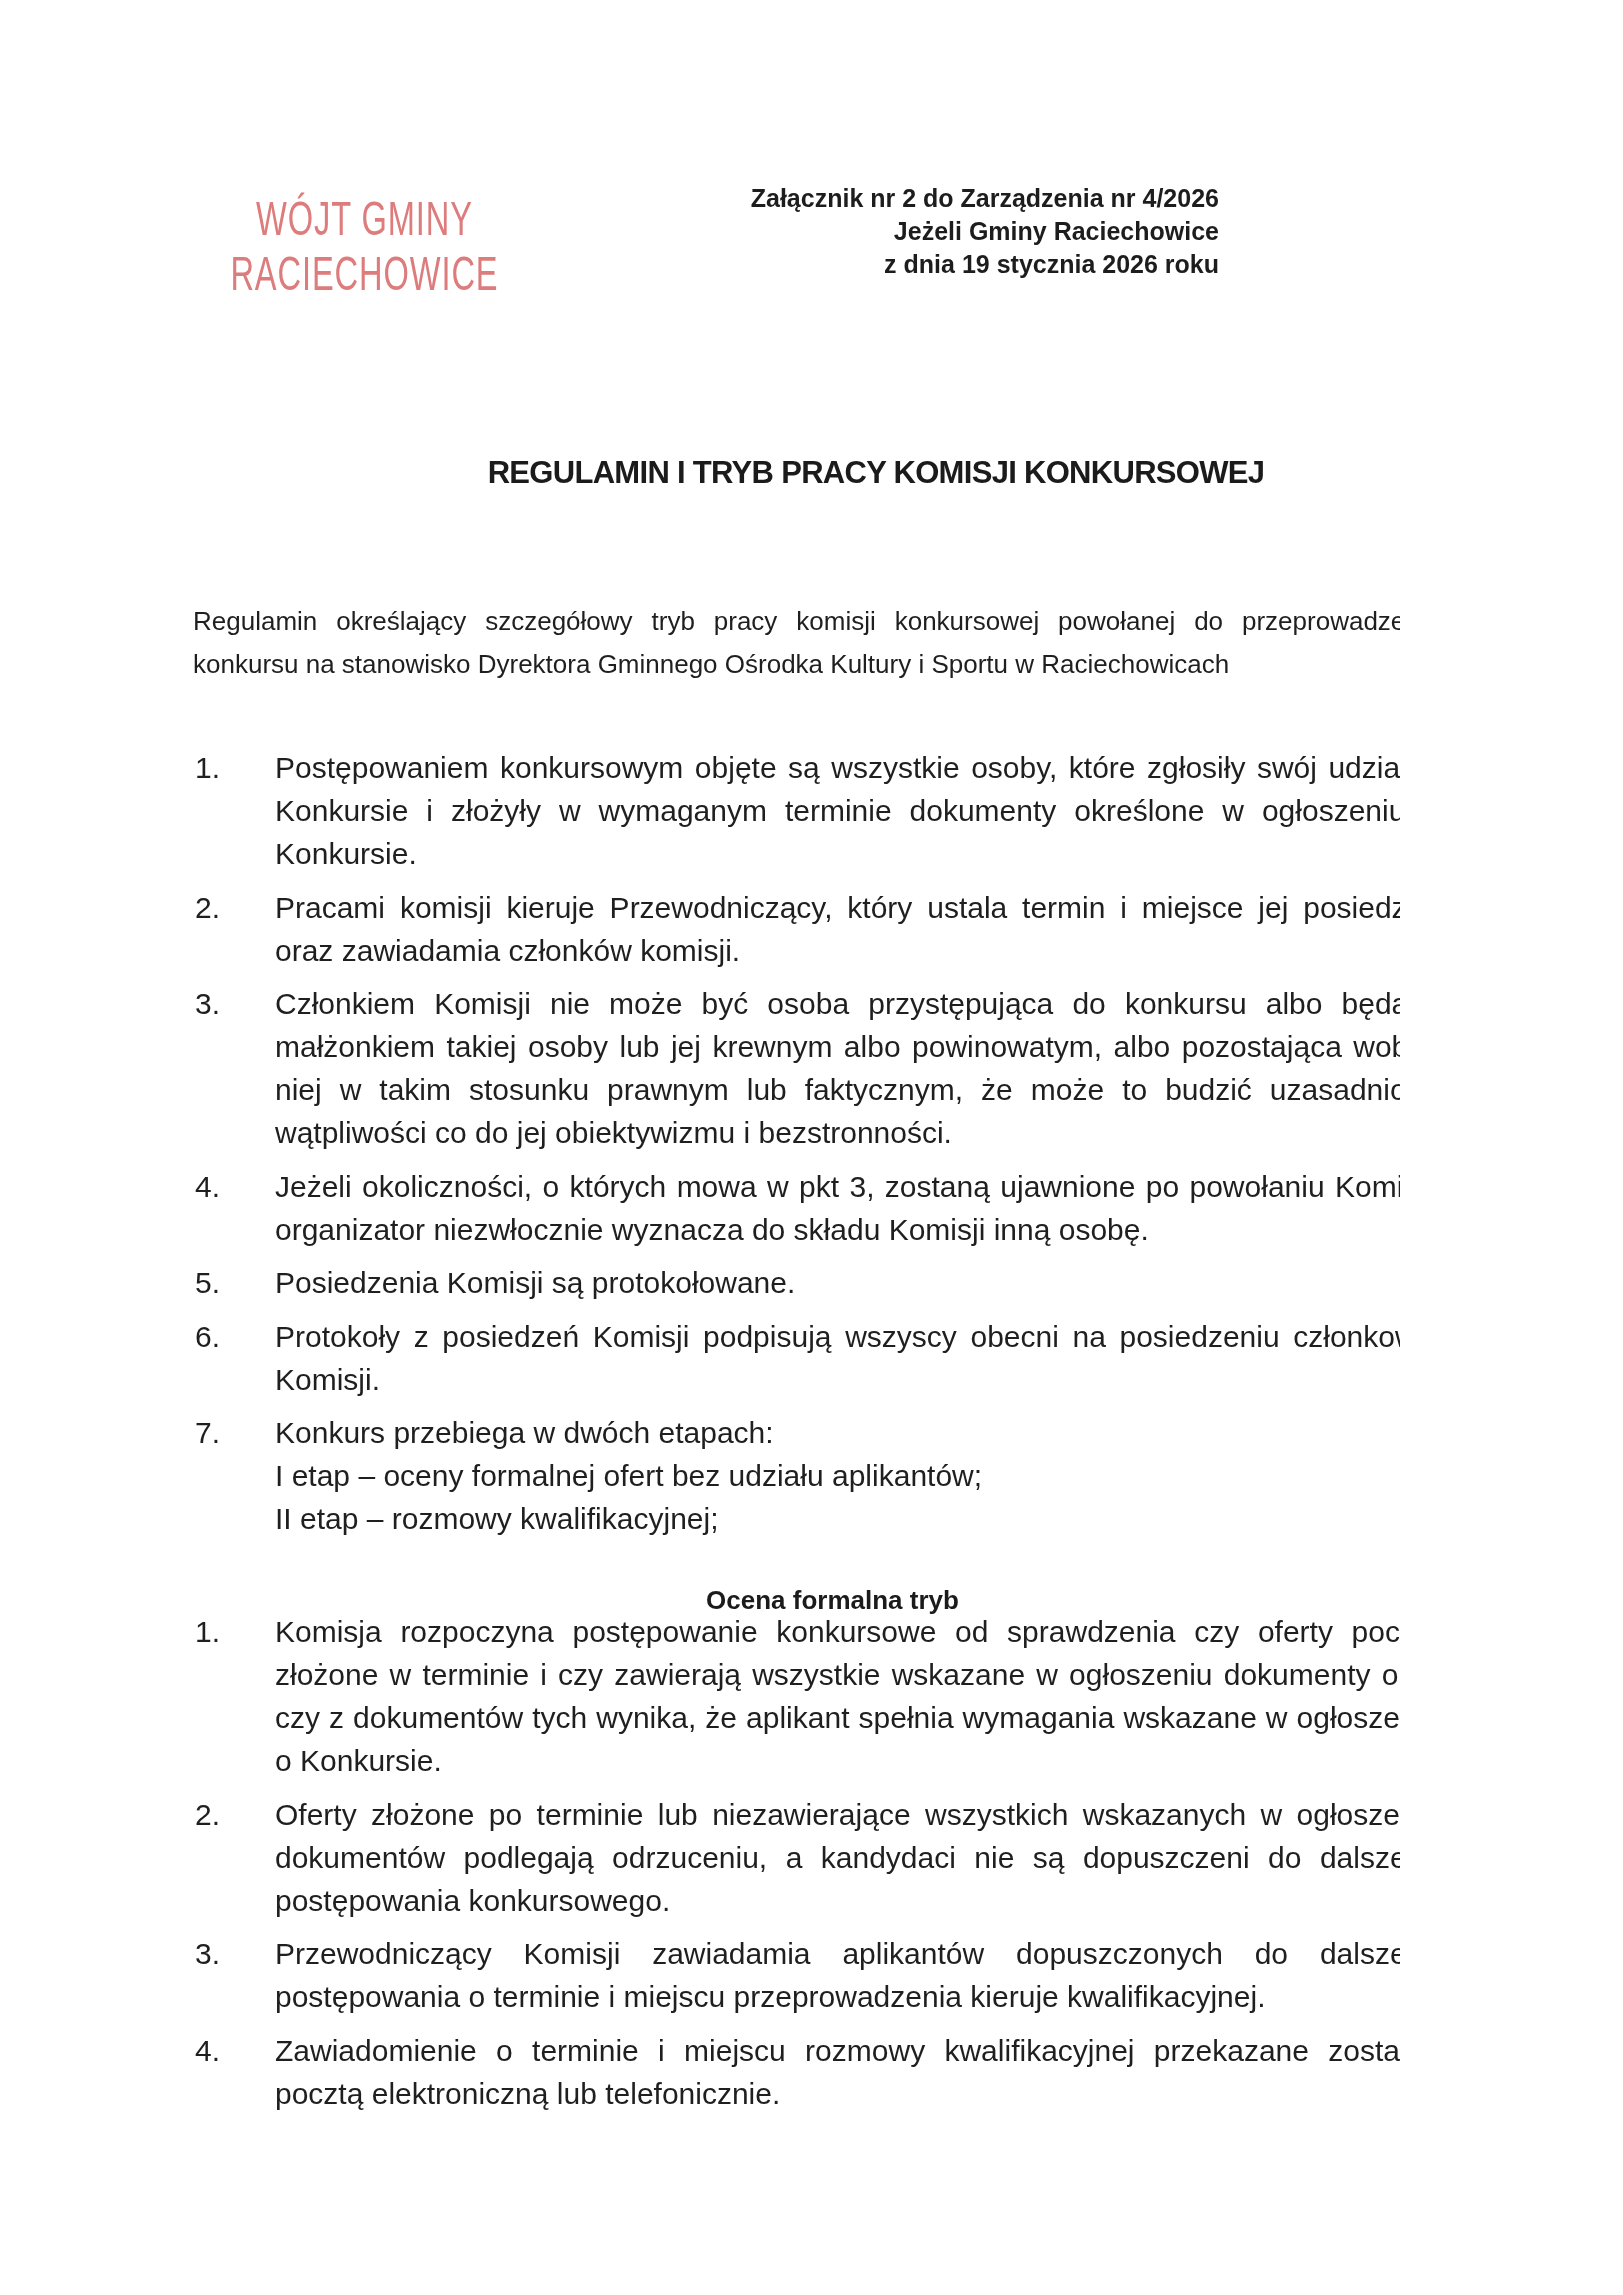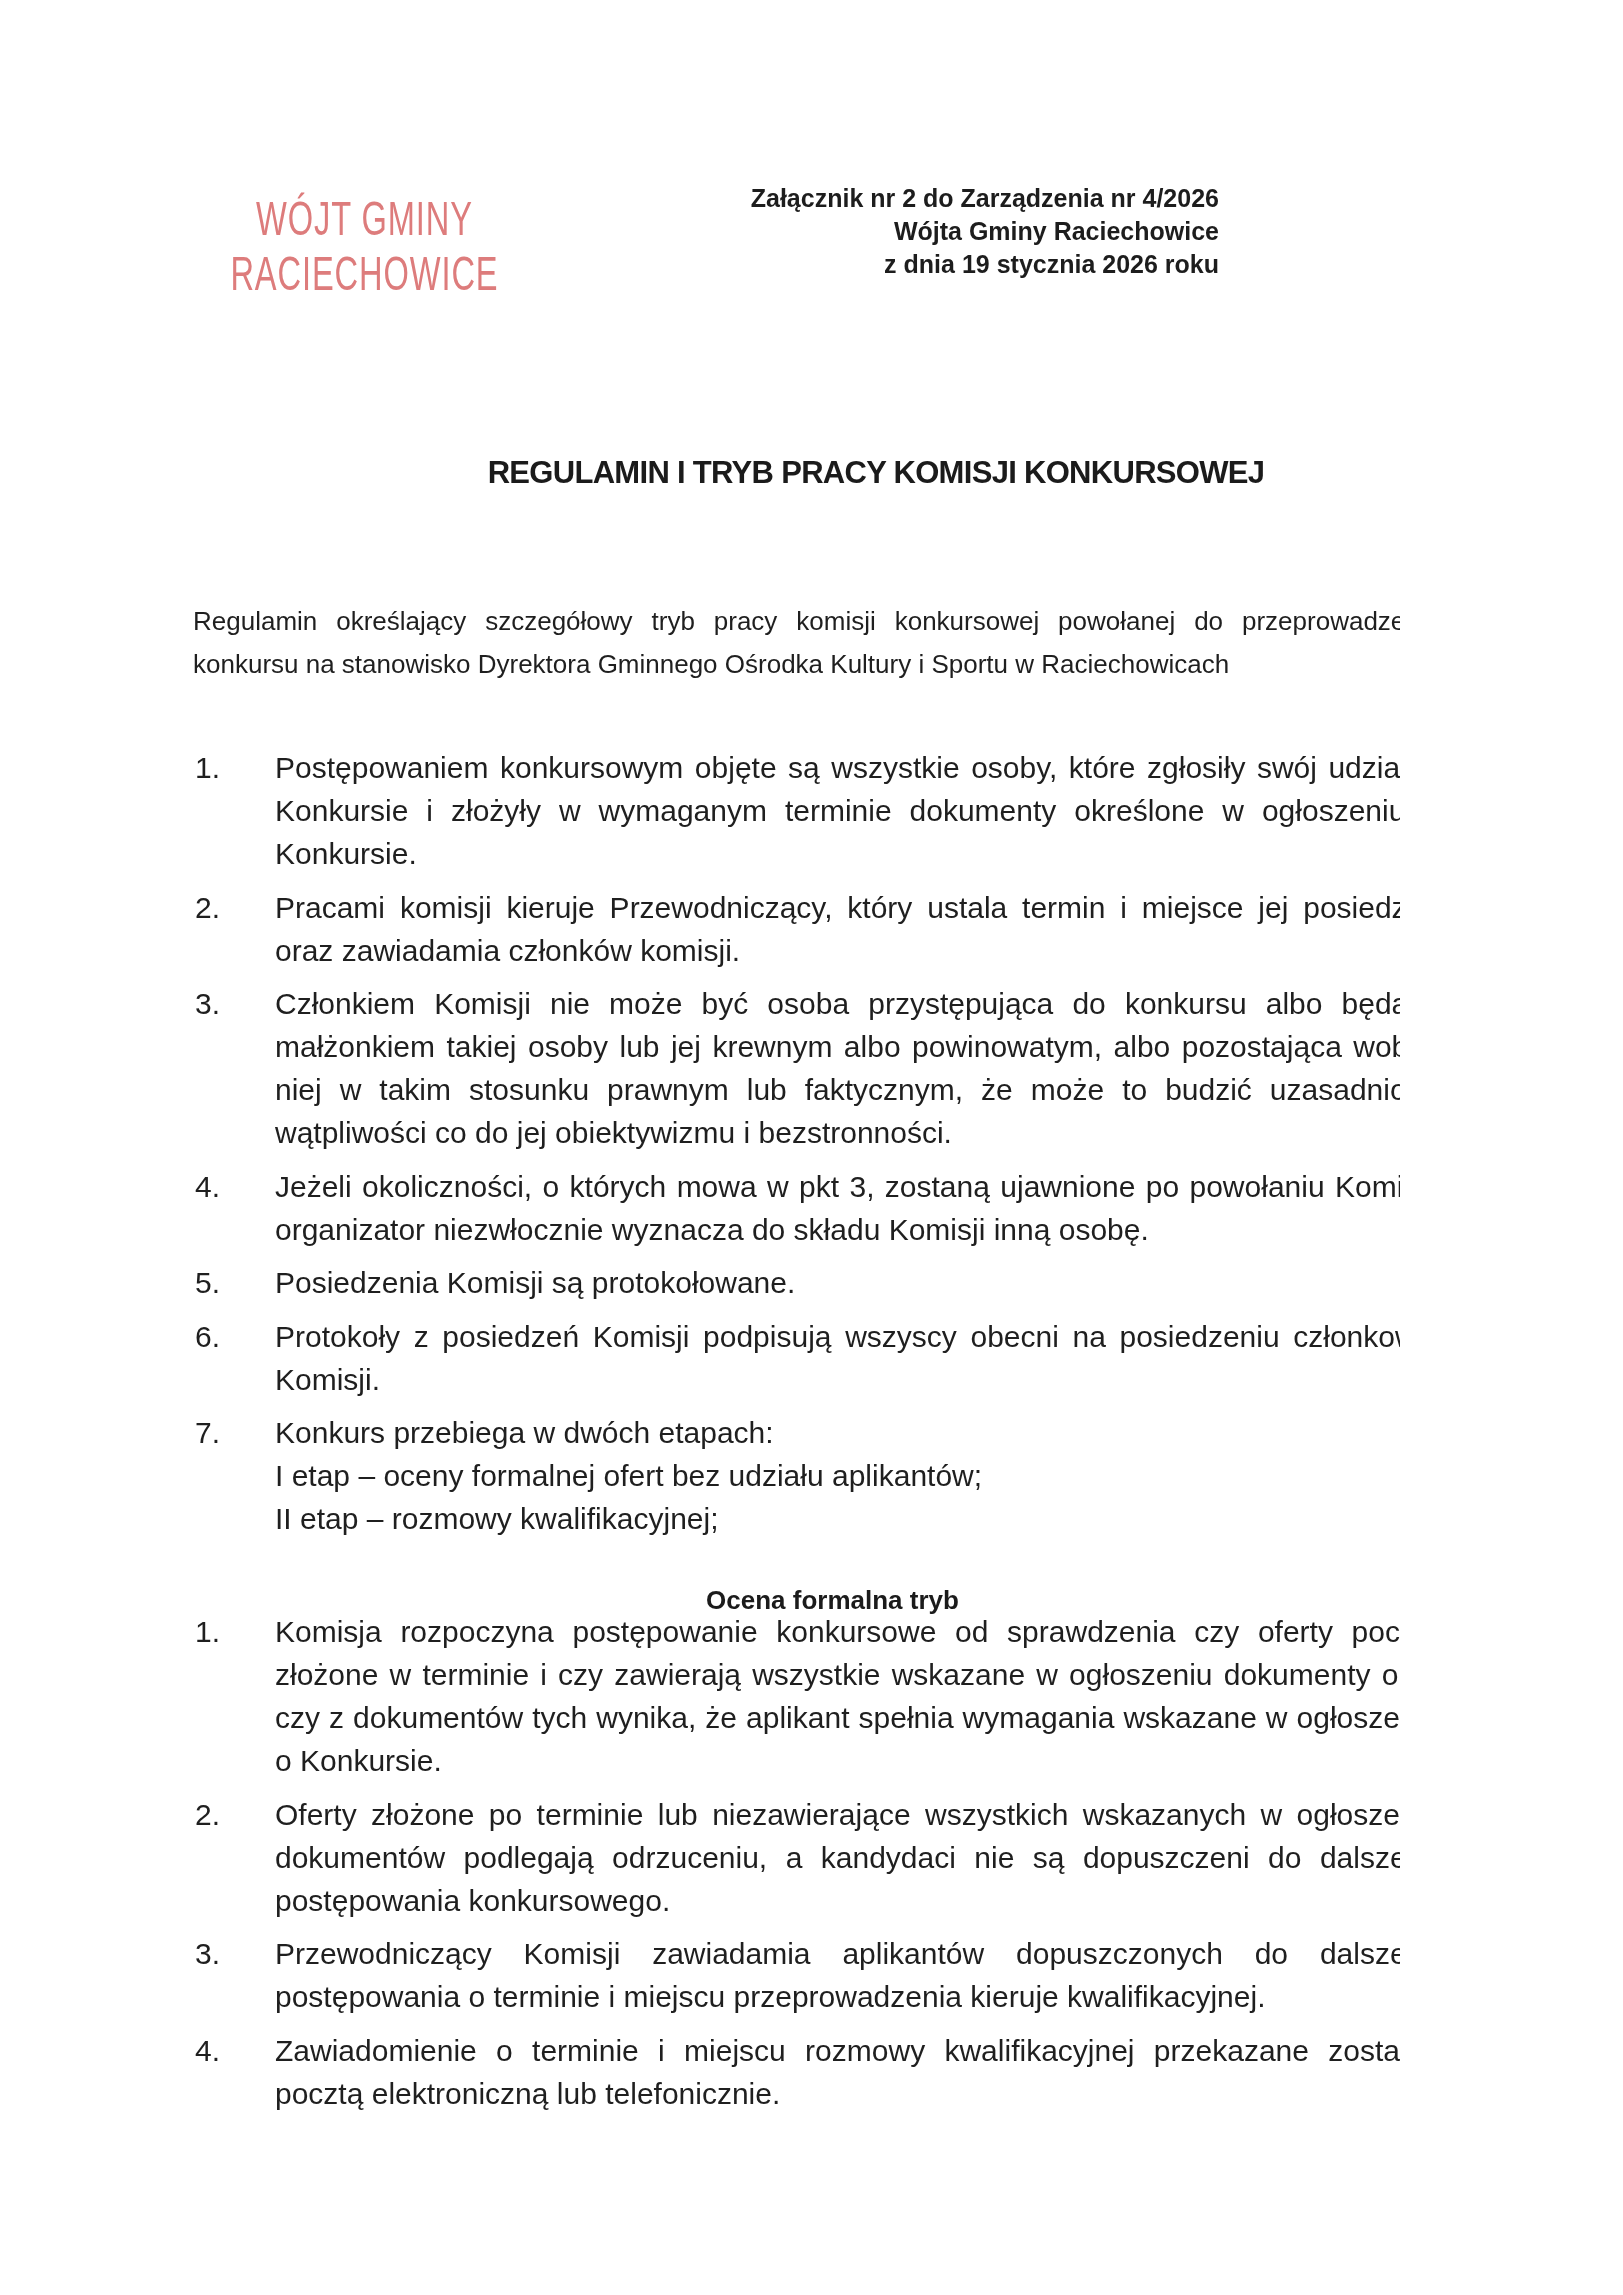--- a/index.html
+++ b/index.html
@@ -124,21 +124,21 @@
 
 <div class="page">
 
   <div class="stamp">
     <div>WÓJT GMINY</div>
     <div>RACIECHOWICE</div>
   </div>
 
   <div class="annex">
     <div>Załącznik nr 2 do Zarządzenia nr 4/2026</div>
-    <div>Wójta Gminy Raciechowice</div>
+    <div>Jeżeli Gminy Raciechowice</div>
     <div>z dnia 19 stycznia 2026 roku</div>
   </div>
 
   <h1 class="doc-title">REGULAMIN I TRYB PRACY KOMISJI KONKURSOWEJ</h1>
 
   <p class="intro">Regulamin określający szczegółowy tryb pracy komisji konkursowej powołanej do przeprowadzenia konkursu na stanowisko Dyrektora Gminnego Ośrodka Kultury i Sportu w Raciechowicach</p>
 
   <ol class="doc-list list-1">
       <li>Postępowaniem konkursowym objęte są wszystkie osoby, które zgłosiły swój udział w Konkursie i złożyły w wymaganym terminie dokumenty określone w ogłoszeniu o Konkursie.</li>
       <li>Pracami komisji kieruje Przewodniczący, który ustala termin i miejsce jej posiedzeń oraz zawiadamia członków komisji.</li>

